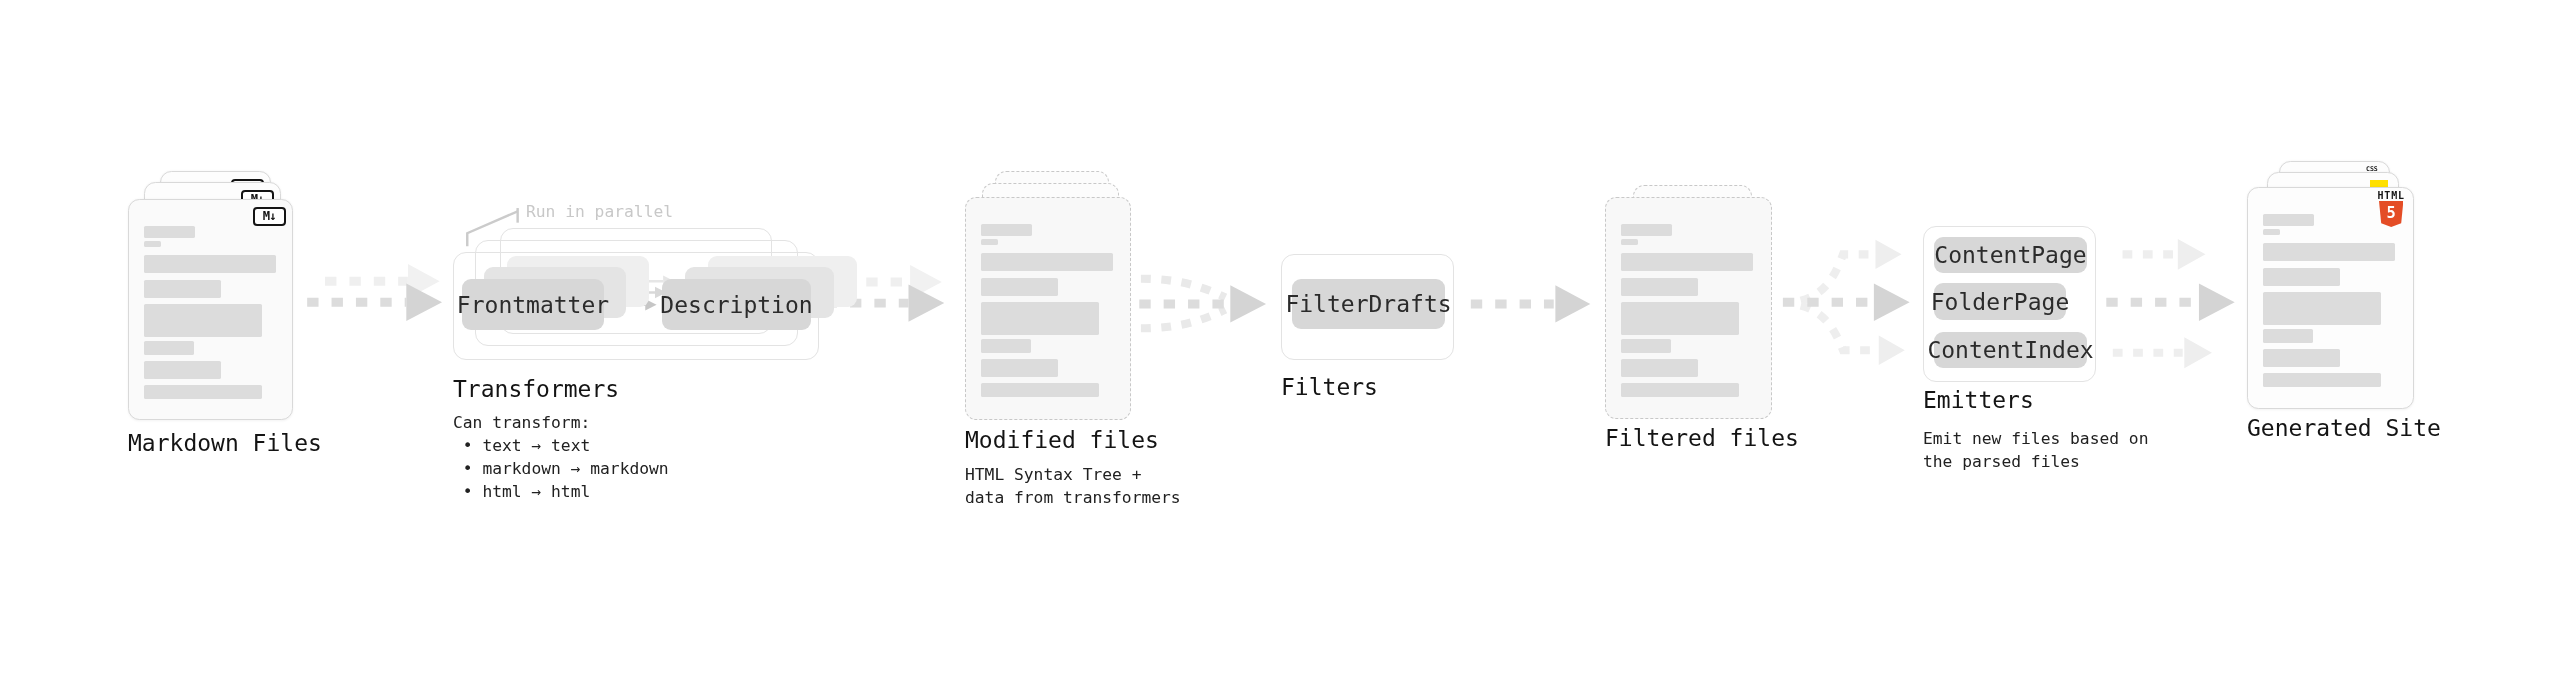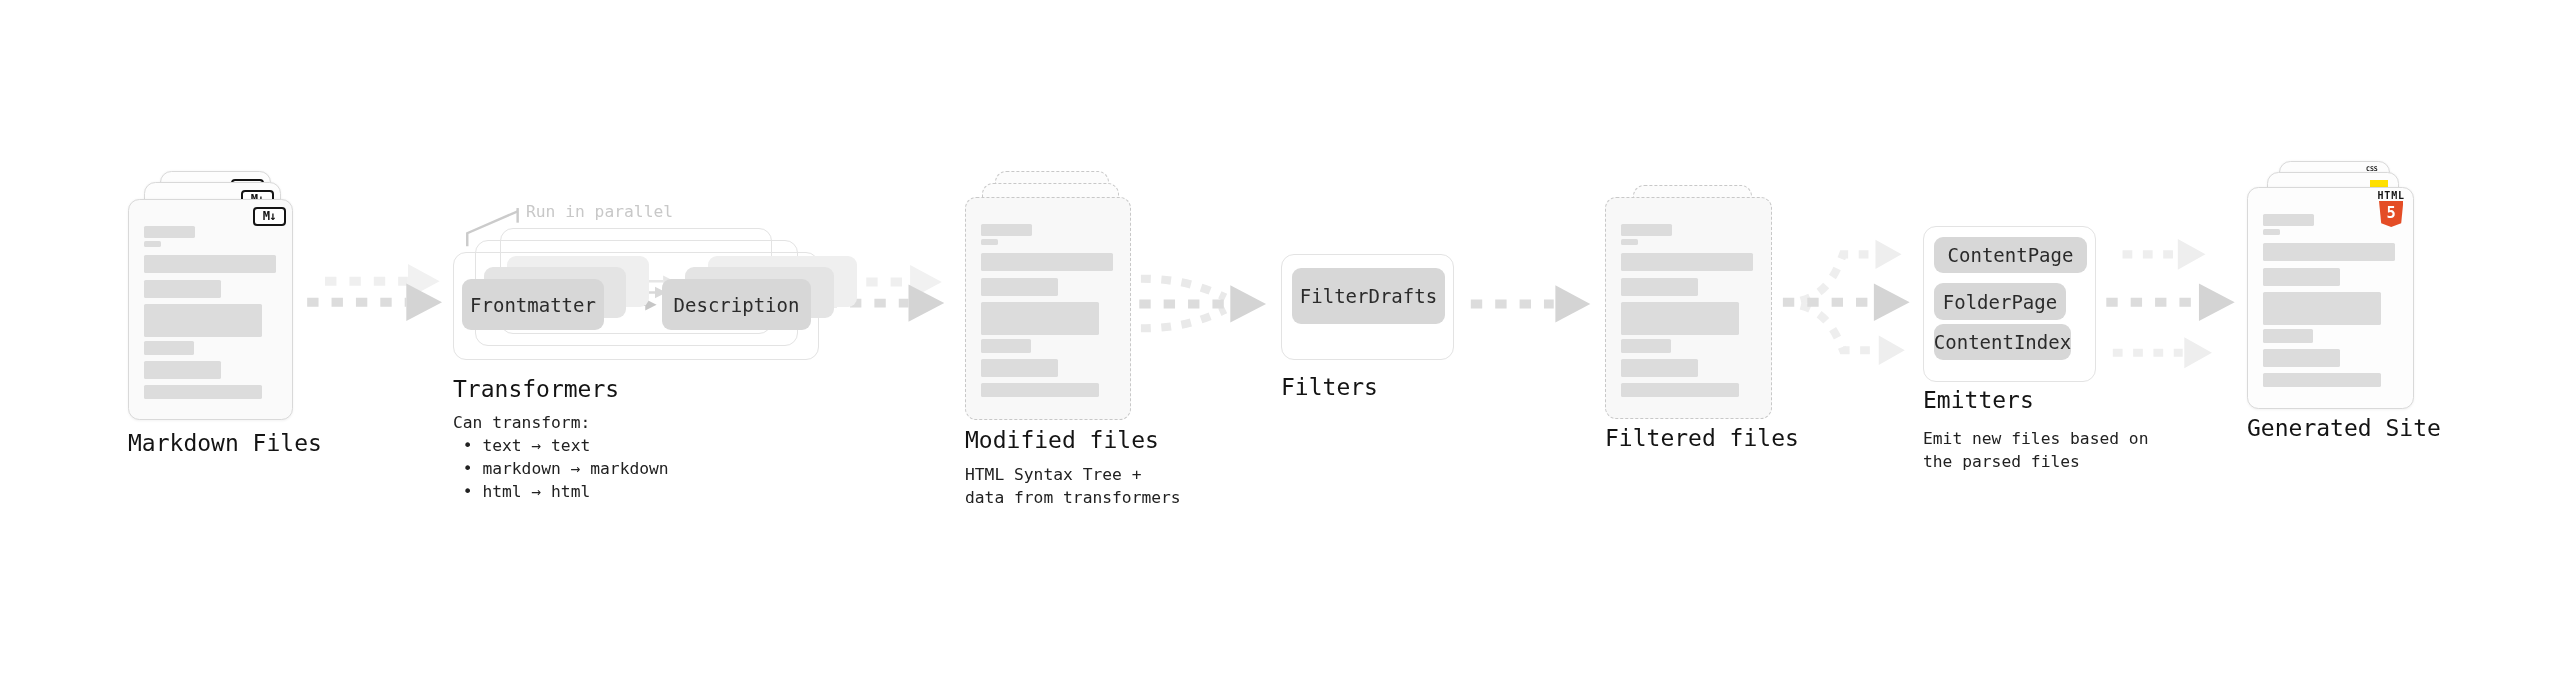--- a/index.html
+++ b/index.html
@@ -22,21 +22,21 @@
   .html5{position:absolute;top:4.1px;right:7.3px;width:29px;text-align:center;}
   .html5 .word{font-size:10px;font-weight:bold;color:#141414;letter-spacing:0.8px;line-height:8.1px;}
   .html5 .shield{width:24.4px;height:26px;margin:0.8px auto 0;clip-path:polygon(0 0,100% 0,91% 86%,50% 100%,9% 86%);
           color:#fff;font-weight:bold;font-size:15.4px;line-height:24.4px;}
   .jsbadge{position:absolute;top:6.5px;right:9.8px;width:18px;height:10.6px;}
   .cssbadge{position:absolute;top:4.1px;right:8.1px;width:18px;text-align:center;font-size:6.5px;
           font-weight:bold;color:#141414;line-height:6.5px;}
   .cssbadge .underline{width:16.3px;height:2.4px;margin:0.8px auto 0;}
   
   .panel{position:absolute;border:1.6px solid #e3e3e3;border-radius:13px;background:transparent;box-sizing:border-box;}
-  .pill{position:absolute;background:#d7d7d7;border-radius:9px;color:#2b2b2b;font-size:19px;
+  .pill{position:absolute;background:#d7d7d7;border-radius:9px;color:#2b2b2b;font-size:23px;
         display:flex;align-items:center;justify-content:center;box-sizing:border-box;text-align:center;}
   .pill.g1{background:#e4e4e4;}
   .pill.g2{background:#efefef;}
   
   .node-title{position:absolute;font-size:23px;line-height:29px;color:#141414;white-space:nowrap;}
   .node-caption{position:absolute;font-size:16.3px;line-height:23px;color:#212121;white-space:pre;}
   .note{position:absolute;font-size:16.3px;color:#c8c8c8;white-space:nowrap;}
 </style>
 </head>
 <body>
@@ -157,21 +157,21 @@
           <div class="bar" style="left: 15.4px; top: 161px; width: 77px; height: 18px;"></div>
           <div class="bar" style="left: 15.4px; top: 185px; width: 118px; height: 14px;"></div>
         </div>
     </div>
   </div>
   <div class="node-title" style="left:965px;top:426px">Modified files</div>
   <div class="node-caption" style="left:965px;top:463px">HTML Syntax Tree +
 data from transformers</div>
 
   <div class="panel" style="left:1281px;top:254px;width:173px;height:106px"></div>
-  <div class="pill" style="left:1292px;top:268px;width:153px;height:56px">FilterDrafts</div>
+  <div class="pill" style="left:1292px;top:279px;width:153px;height:50px">FilterDrafts</div>
   <div class="node-title" style="left:1281px;top:373px">Filters</div>
 
   <div>
     <div class="card dashedc back" style="left:1633px;top:185px;width:119px;height:221px"></div>
     <div class="card dashedc" style="left:1605px;top:197px;width:167px;height:222px">
       <div class="bars">
           <div class="bar" style="left: 15.4px; top: 26px; width: 51px; height: 12.2px;"></div>
           <div class="bar" style="left: 15.4px; top: 41px; width: 17px; height: 5.7px;"></div>
           <div class="bar" style="left: 15.4px; top: 55px; width: 132px; height: 18px;"></div>
           <div class="bar" style="left: 15.4px; top: 80px; width: 77px; height: 18px;"></div>
@@ -180,21 +180,21 @@
           <div class="bar" style="left: 15.4px; top: 161px; width: 77px; height: 18px;"></div>
           <div class="bar" style="left: 15.4px; top: 185px; width: 118px; height: 14px;"></div>
         </div>
     </div>
   </div>
   <div class="node-title" style="left:1605px;top:424px">Filtered files</div>
 
   <div class="panel" style="left:1923px;top:226px;width:173px;height:156px"></div>
   <div class="pill" style="left:1934px;top:237px;width:153px;height:36px">ContentPage</div>
   <div class="pill" style="left:1934px;top:283px;width:132px;height:37px">FolderPage</div>
-  <div class="pill" style="left:1934px;top:324px;width:137px;height:36px">ContentIndex</div>
+  <div class="pill" style="left:1934px;top:332px;width:153px;height:36px">ContentIndex</div>
   <div class="node-title" style="left:1923px;top:386px">Emitters</div>
   <div class="node-caption" style="left:1923px;top:427px">Emit new files based on
 the parsed files</div>
 
   <div>
     <div class="card solid back" style="left:2279px;top:161px;width:111px;height:221px">
       <div class="cssbadge">
         <span>CSS</span>
         <div class="underline" style="background: rgb(41, 101, 241);"></div>
       </div>

